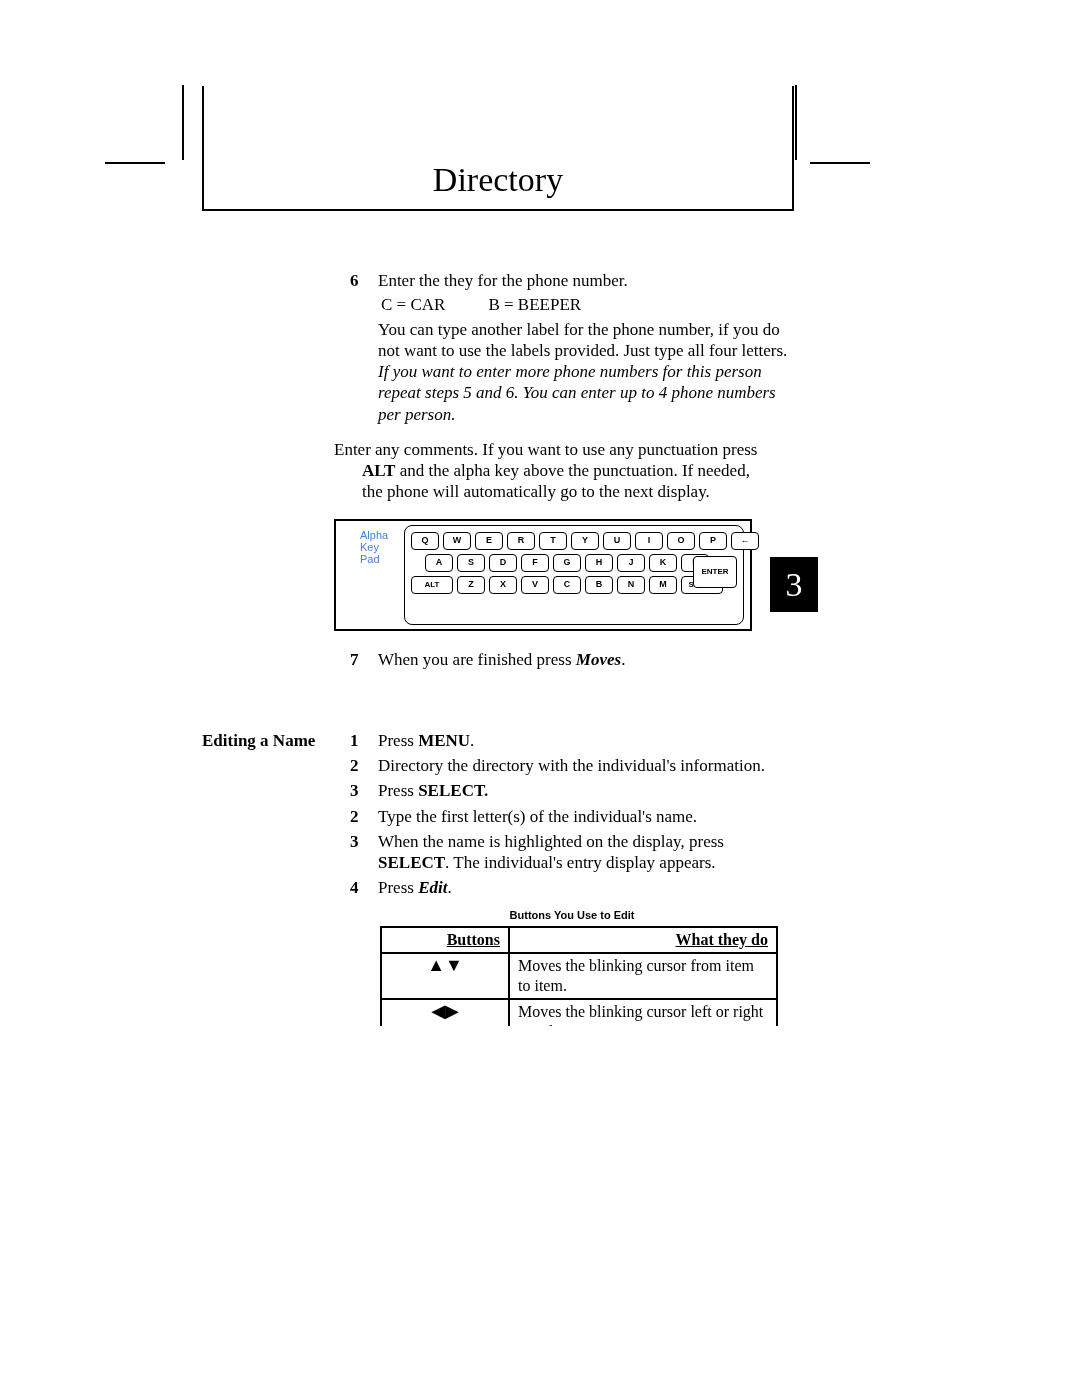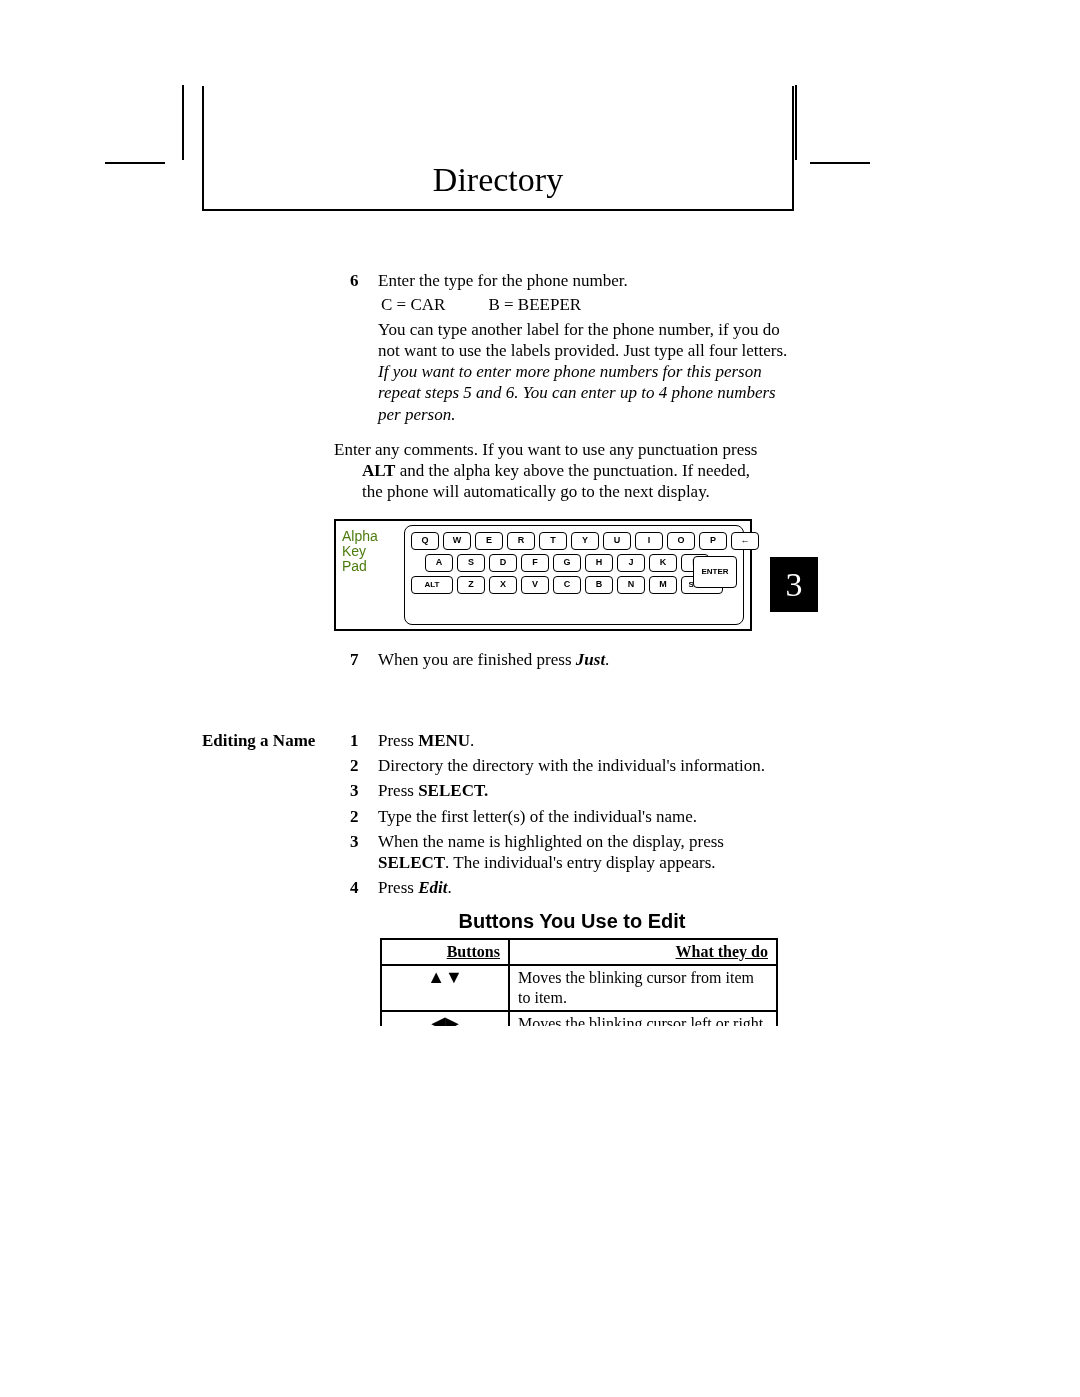--- a/index.html
+++ b/index.html
@@ -76,24 +76,24 @@
     margin-left: 132px;
     width: 418px;
     height: 112px;
     border: 2px solid #000;
     box-sizing: border-box;
     position: relative;
     font-family: Arial, Helvetica, sans-serif;
   }
   .keypad-label {
     position: absolute;
-    left: 6px; top: 8px;
-    font-size: 14px;
+    left: 24px; top: 8px;
+    font-size: 11px;
     line-height: 1.1;
-    color: #4d7c0f;
+    color: #3b82f6;
   }
   .keypad {
     position: absolute;
     left: 68px; top: 4px; right: 6px; bottom: 4px;
     border: 1px solid #000;
     border-radius: 8px;
     padding: 6px 6px 2px 6px;
     box-sizing: border-box;
   }
   .krow { display:flex; gap:4px; margin-bottom:4px; align-items:center; }
@@ -135,21 +135,21 @@
     font-size: 17px;
   }
   .section-steps { flex:1; }
   .section-steps .step { margin-bottom: 4px; }
   .section-steps .step-txt { max-width: 410px; }
 
   .table-title {
     text-align:center;
     font-family: Arial, Helvetica, sans-serif;
     font-weight: bold;
-    font-size: 20px;
+    font-size: 11px;
     margin: 10px 0 4px 0;
   }
   table.edit-tbl {
     border-collapse: collapse;
     margin-left: 30px;
     font-size: 16px;
   }
   table.edit-tbl th, table.edit-tbl td {
     border: 2px solid #000;
     padding: 2px 8px;
@@ -212,21 +212,21 @@
   </div>
 
   <div class="chapter-tab">3</div>
 
   <div class="body">
 
     <div class="indent-block">
       <div class="step">
         <div class="step-num">6</div>
         <div class="step-txt">
-          <span>Enter the type for the phone number.</span><br>
+          <span>Enter the they for the phone number.</span><br>
           <table class="codes">
             <tbody>
             <tr>
               <td>C = CAR</td>
               <td>B = BEEPER</td>
               <td></td>
             </tr>
           </tbody>
             </table>
           <span>You can type another label for the phone number, if you do not want to use the labels provided.  Just type all four letters.</span><br>
@@ -285,21 +285,21 @@
           <div class="key wide">SPACE</div>
         </div>
         <div class="key enter">ENTER</div>
       </div>
     </div>
 
     <div class="indent-block step7">
       <div class="step">
         <div class="step-num">7</div>
         <div class="step-txt">
-          <span>When you are finished press </span><span class="bold italic">Just</span><span>.</span>
+          <span>When you are finished press </span><span class="bold italic">Moves</span><span>.</span>
         </div>
       </div>
     </div>
 
     <div class="section-row">
       <div class="section-label">Editing a Name</div>
       <div class="section-steps">
 
         <div class="step">
           <div class="step-num">1</div>

